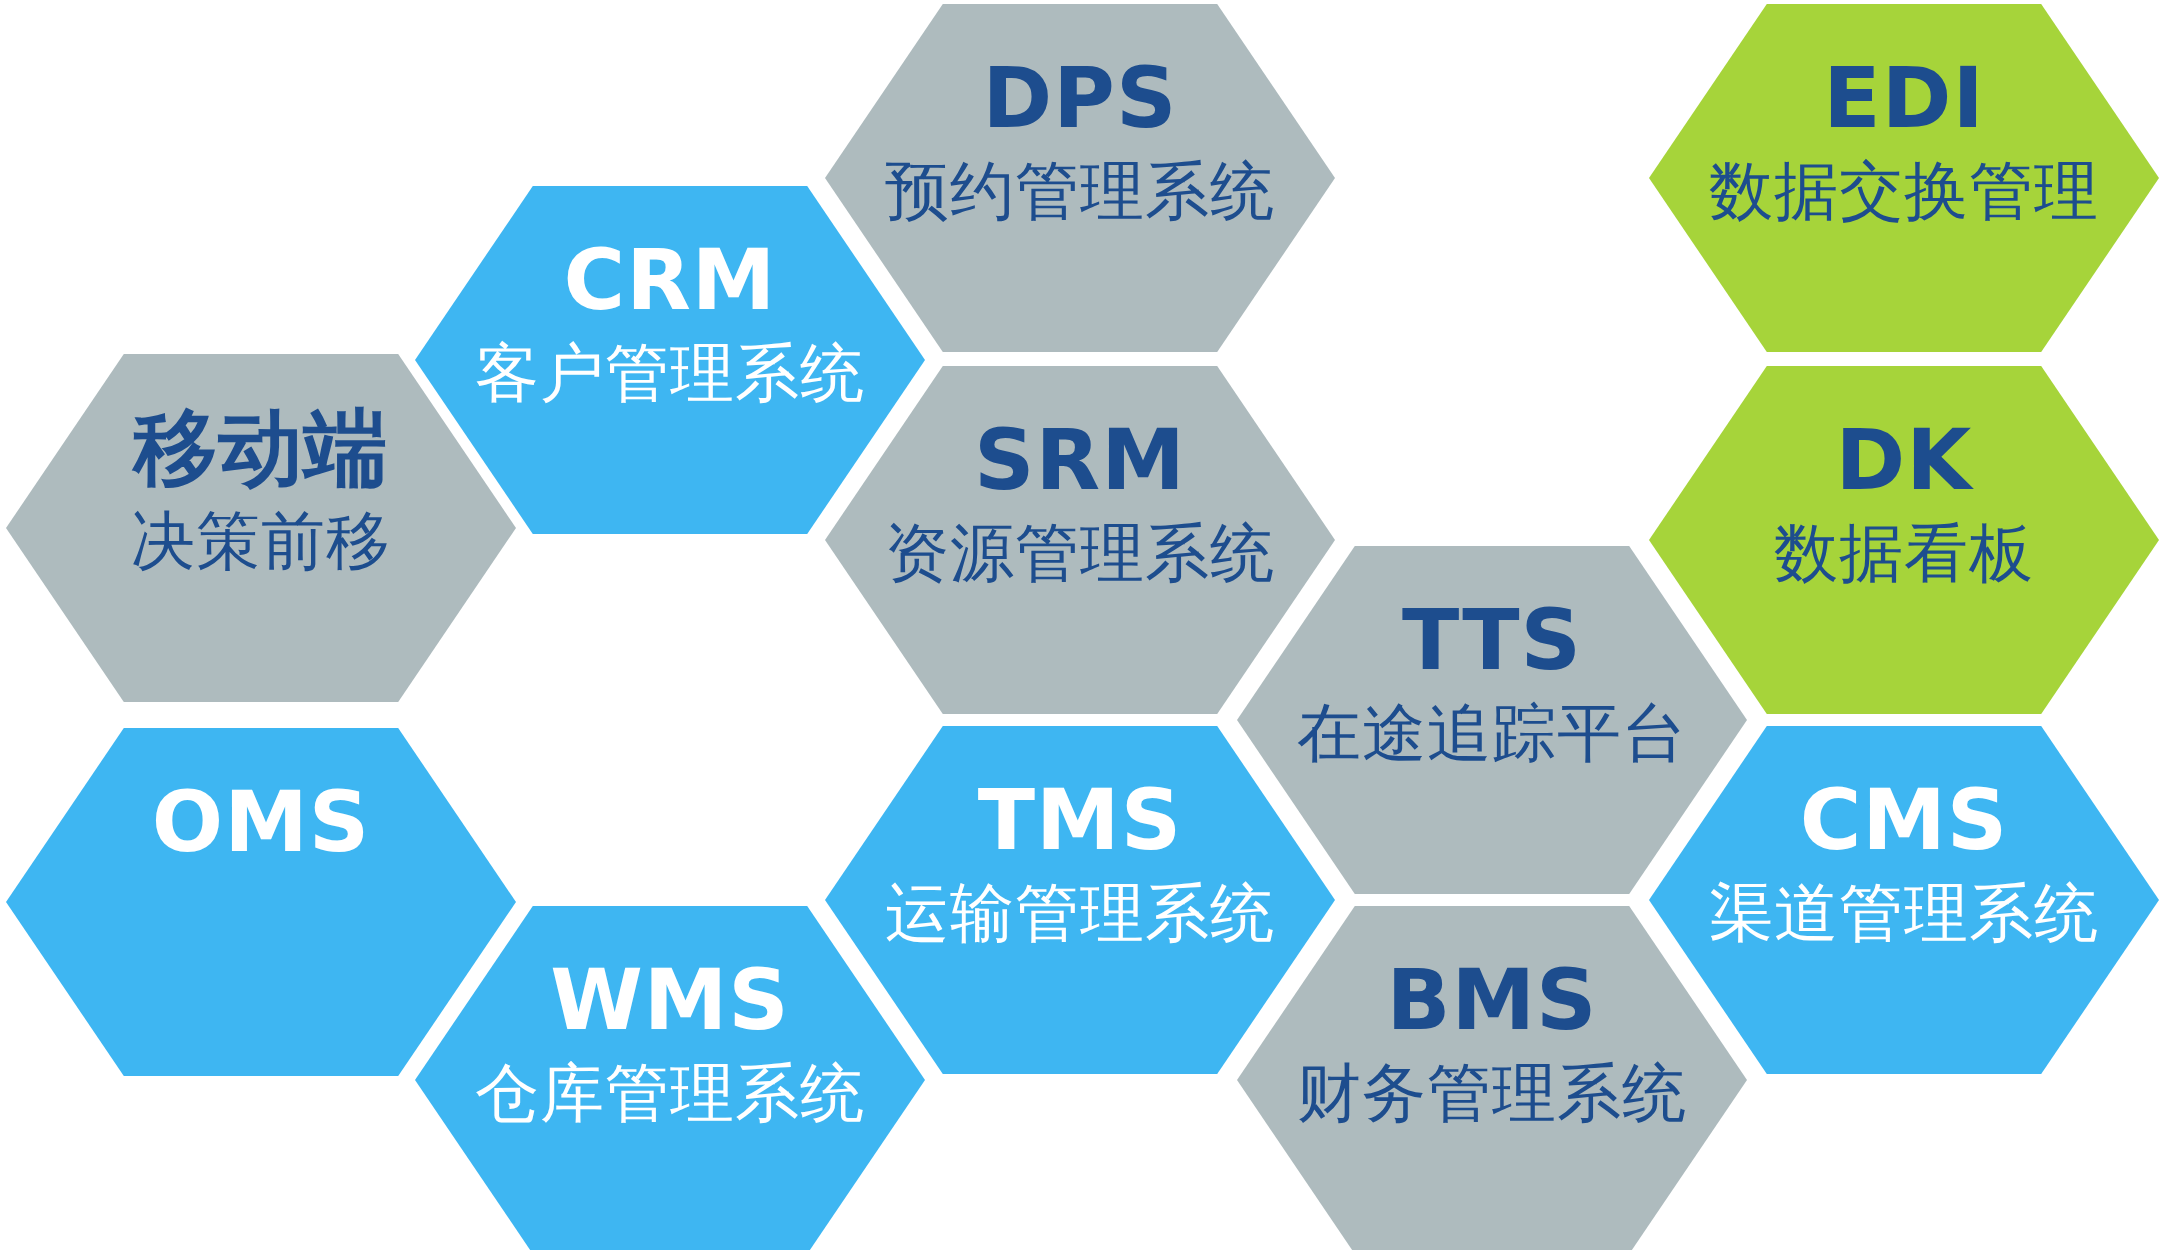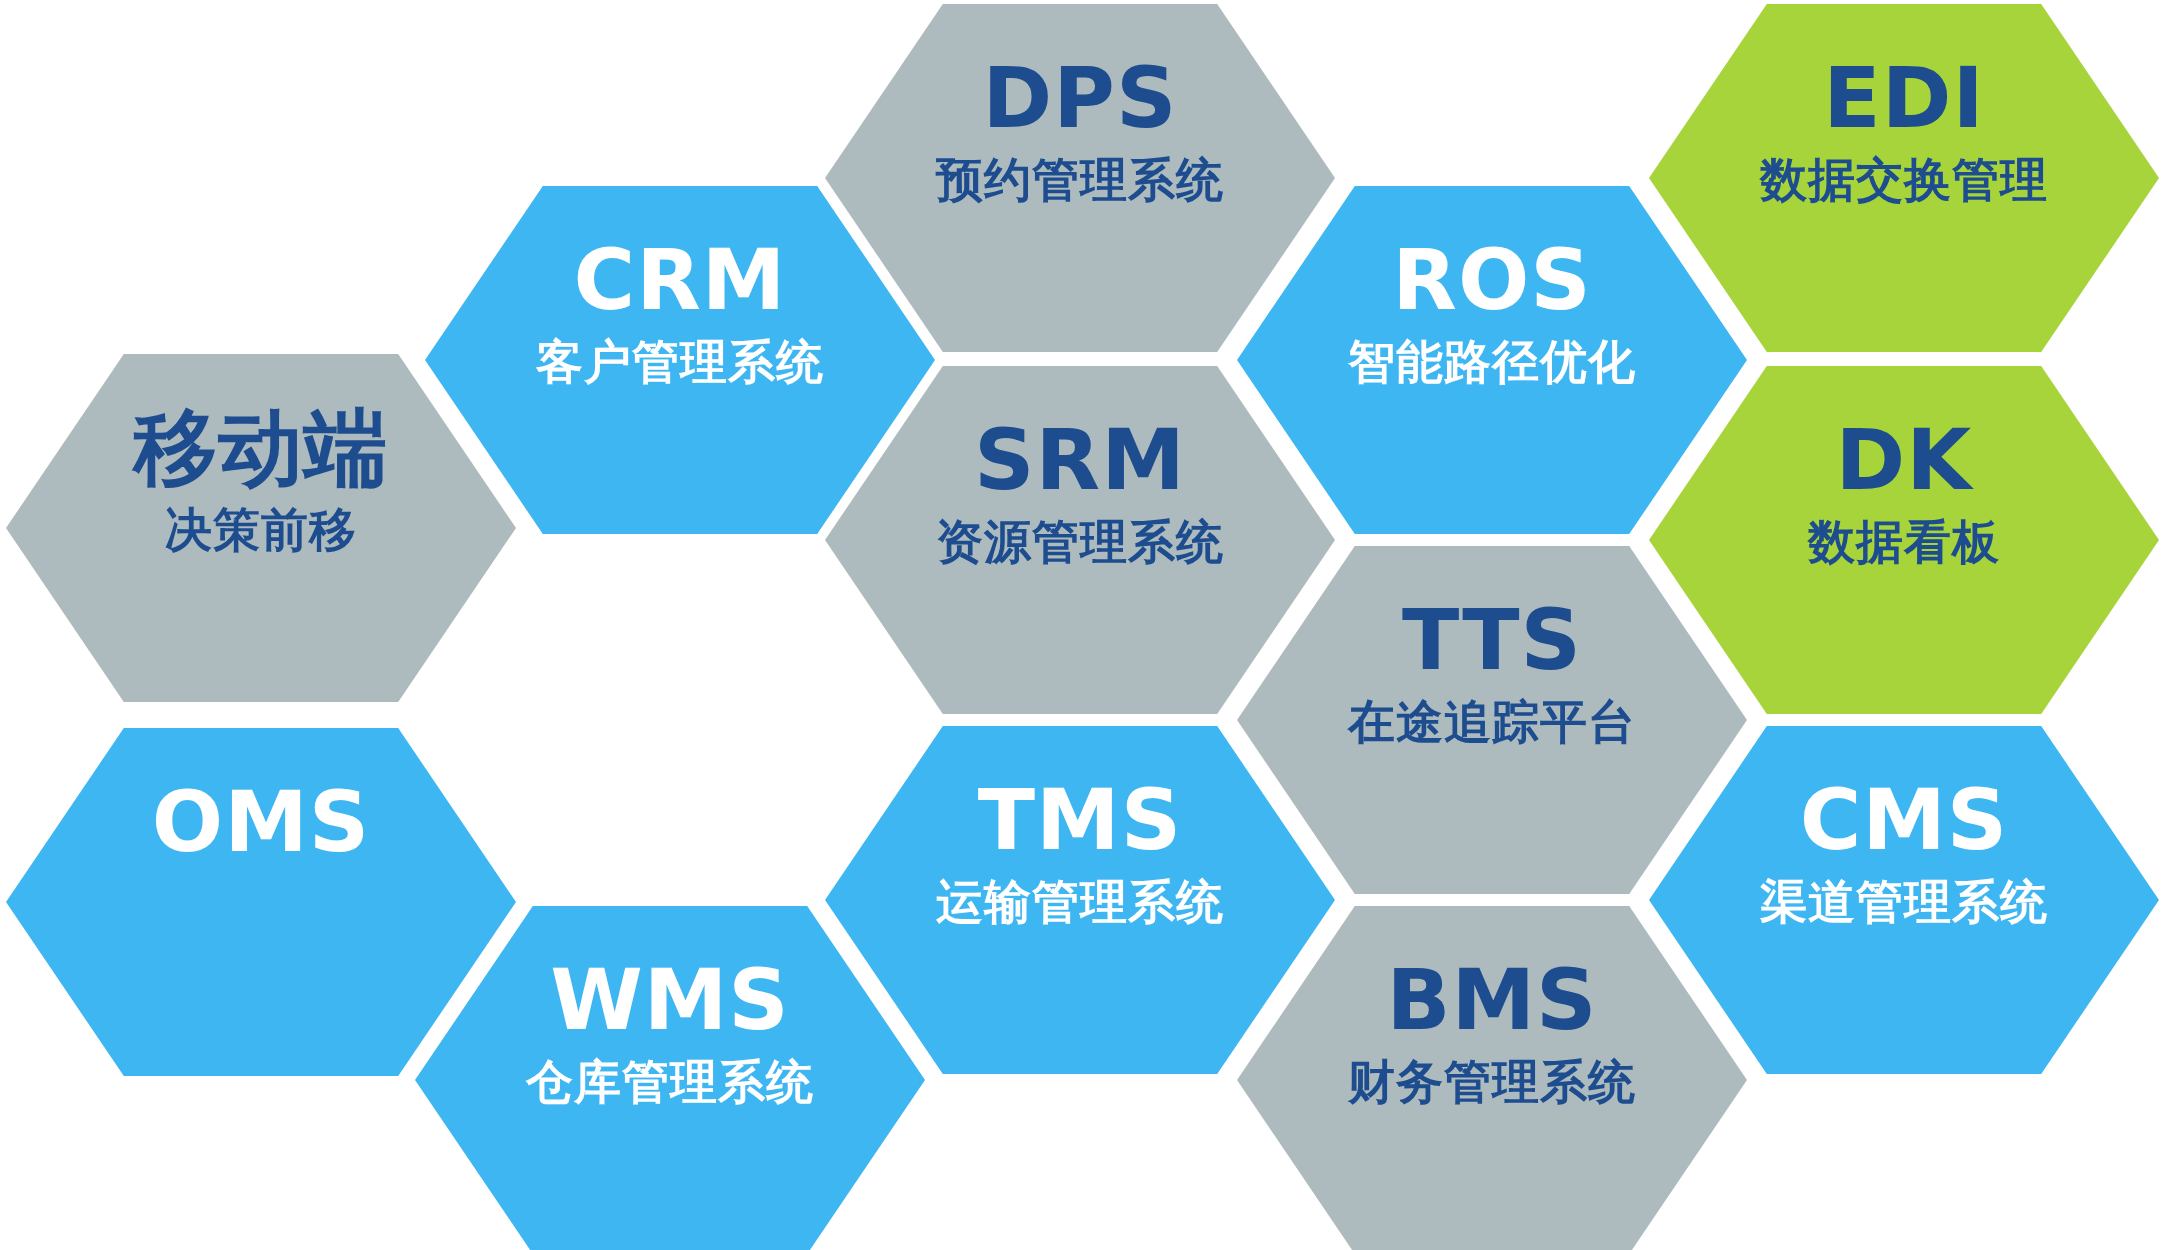--- a/index.html
+++ b/index.html
@@ -28,51 +28,47 @@
   .hex.gray{background:#AEBBBE;color:#1D4D8E;}
   .hex.green{background:#A6D43A;color:#1D4D8E;}
   .hex .t{
     font-size:84px;
     font-weight:700;
     line-height:1.12;
     letter-spacing:1px;
     white-space:nowrap;
   }
   .hex .s{
-    font-size:47px;
-    font-weight:700;
+    font-size:64px;
+    font-weight:400;
     line-height:1.25;
     letter-spacing:1px;
     white-space:nowrap;
   }
 </style>
 </head>
 <body>
 
 <div class="diagram">
 
   <div class="hex gray" style="left:825px;top:4px;">
     <div class="t">DPS</div>
     <div class="s">预约管理系统</div>
   </div>
 
   <div class="hex green" style="left:1649px;top:4px;text-align:center;">
     <div class="t">EDI</div>
     <div class="s">数据交换管理</div>
   </div>
 
-  <div class="hex blue" style="left:425px;top:186px;text-align:center;">
+  <div class="hex blue" style="left:415px;top:186px;text-align:center;">
     <div class="t">CRM</div>
     <div class="s">客户管理系统</div>
   </div>
 
-  <div class="hex blue" style="left:1237px;top:186px;">
-    <div class="t">ROS</div>
-    <div class="s">智能路径优化</div>
-  </div>
 
   <div class="hex gray" style="left:6px;top:354px;">
     <div class="t">移动端</div>
     <div class="s">决策前移</div>
   </div>
 
   <div class="hex gray" style="left:825px;top:366px;">
     <div class="t">SRM</div>
     <div class="s">资源管理系统</div>
   </div>

